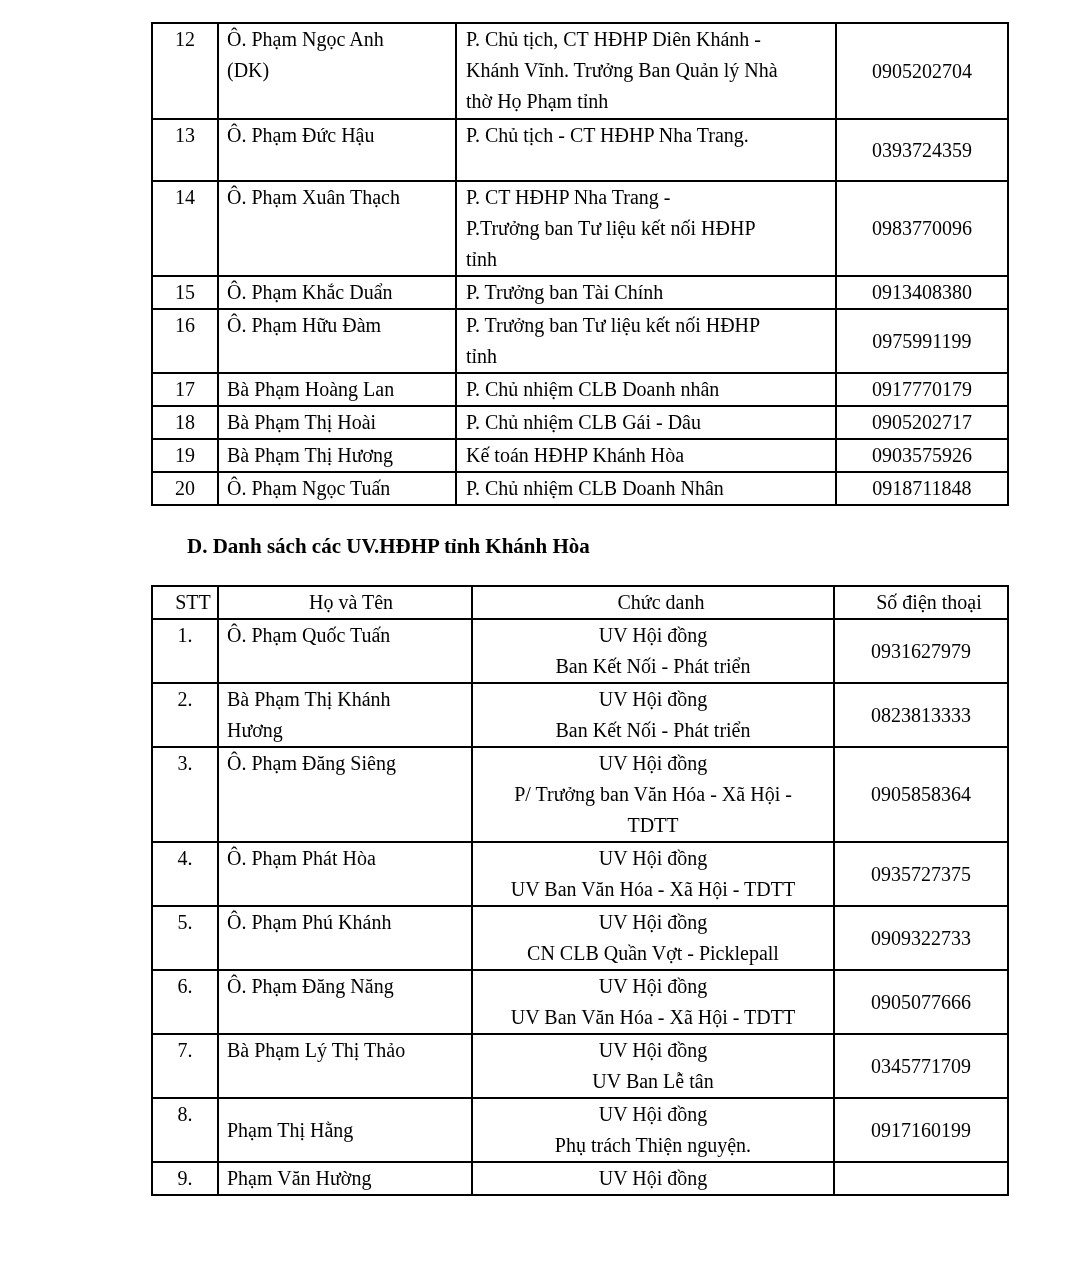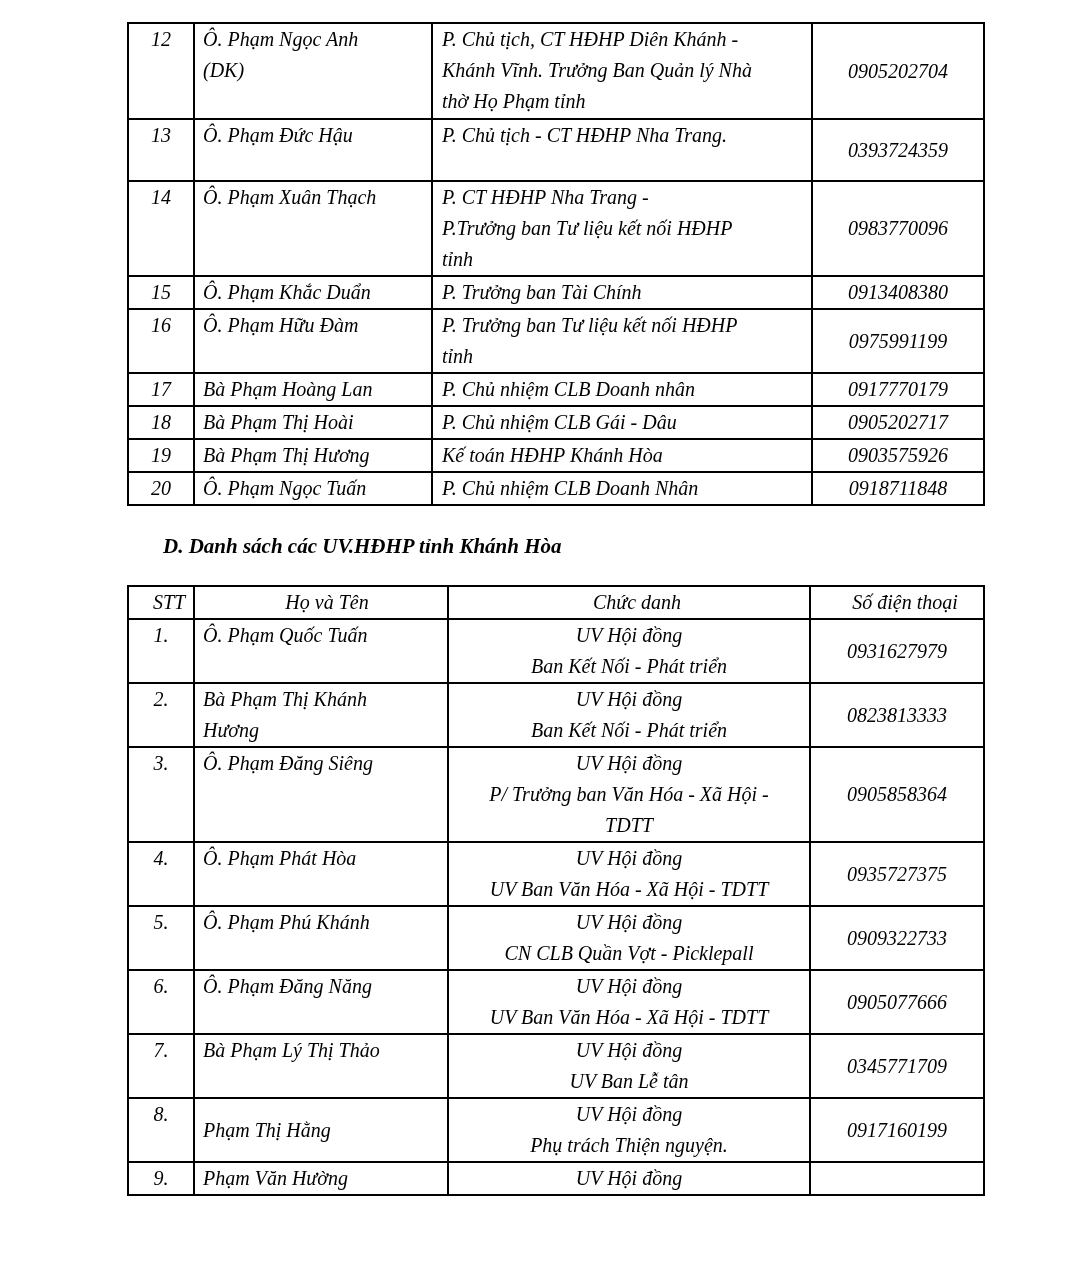--- a/index.html
+++ b/index.html
@@ -9,24 +9,23 @@
     color: #000000;
   }
   body {
     width: 1080px;
     height: 1281px;
     position: relative;
     overflow: hidden;
   }
   .page {
     position: absolute;
-    left: 127px;
+    left: 151px;
     top: 22px;
     width: 856px;
-    font-style: italic;
   }
   table {
     border-collapse: collapse;
     table-layout: fixed;
     width: 856px;
     font-size: 20px;
     line-height: 31px;
   }
   td, th {
     border: 2px solid #000000;

